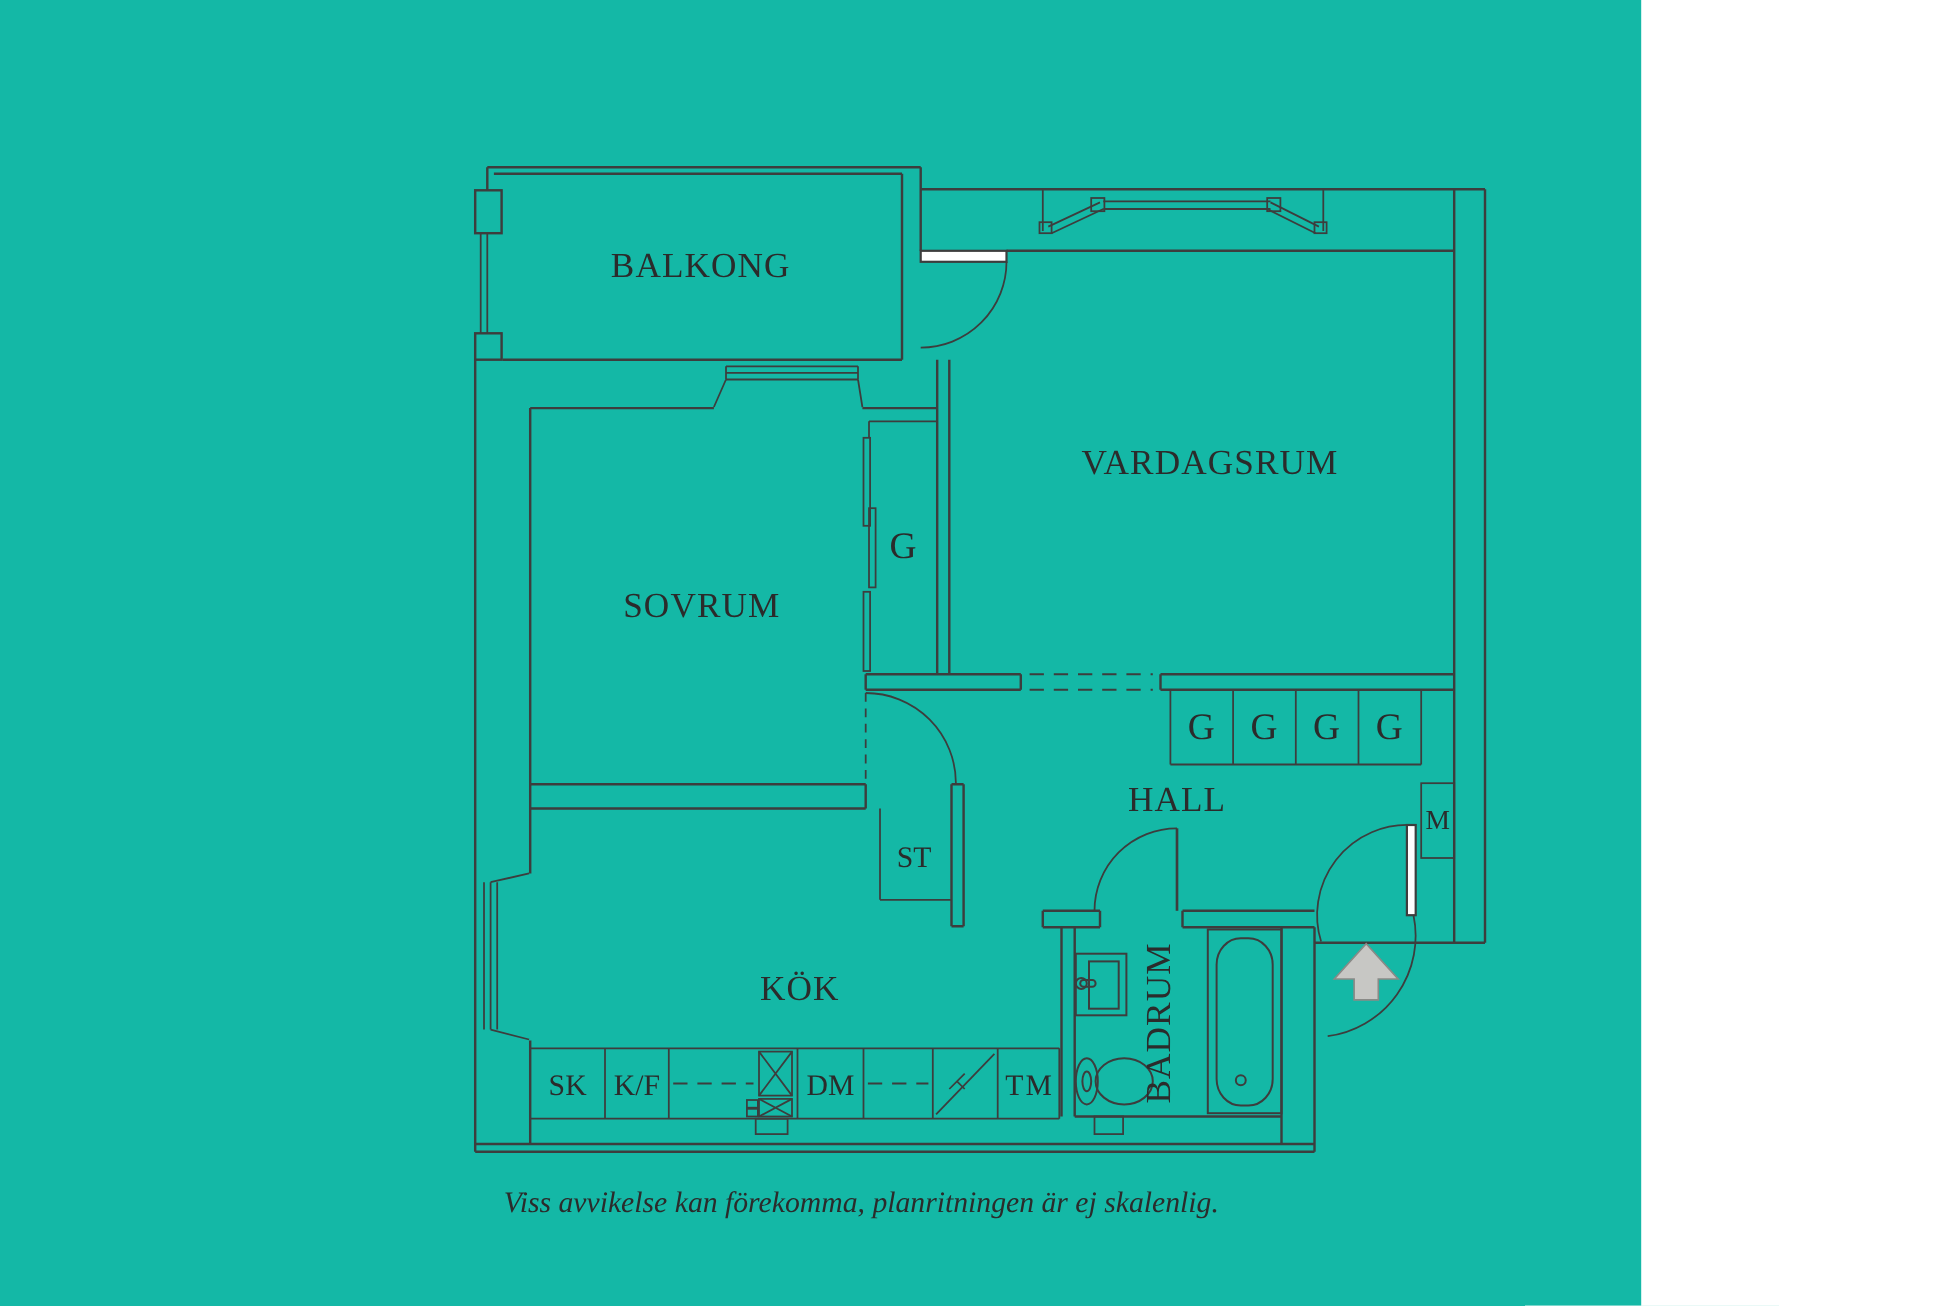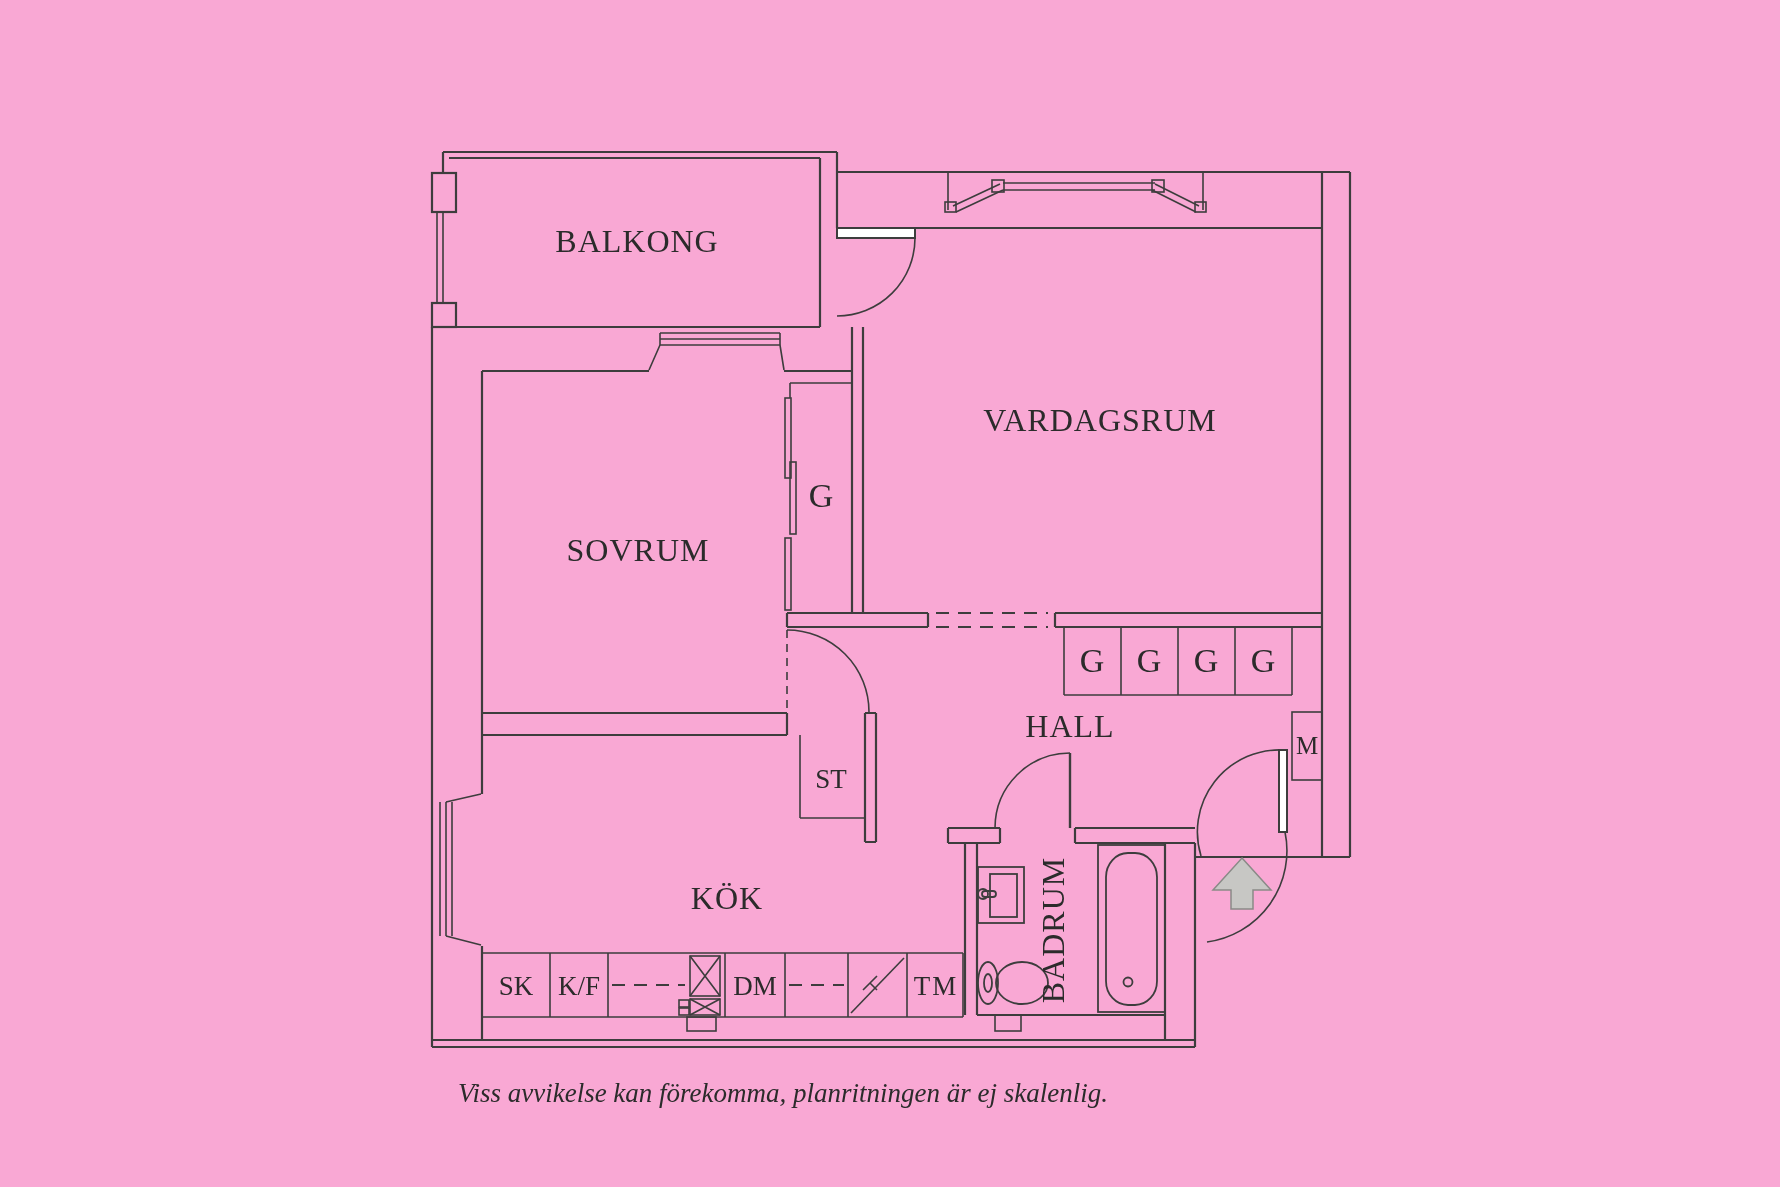--- a/index.html
+++ b/index.html
@@ -1,16 +1,16 @@
 <!DOCTYPE html>
 <html><head>
 <meta charset="utf-8">
 <style>
   html,body{margin:0;padding:0;background:#ffffff;}
-  .stage{position:relative;width:1780px;height:1187px;background:#f9a8d4;overflow:hidden;
+  .stage{position:relative;width:1492px;height:1187px;background:#14b8a6;overflow:hidden;
          font-family:"Liberation Serif","DejaVu Serif",serif;}
   svg{position:absolute;left:0;top:0;}
   .wall{stroke:#3d3d3d;stroke-width:2.2;fill:none;stroke-linecap:butt;}
   .thin{stroke:#3d3d3d;stroke-width:1.6;fill:none;}
   .fix{stroke:#3d3d3d;stroke-width:1.8;fill:none;}
   .dash{stroke:#3d3d3d;stroke-width:1.8;fill:none;stroke-dasharray:13 9;}
   .door{stroke:#3d3d3d;stroke-width:1.6;fill:none;}
   .leaf{stroke:#3d3d3d;stroke-width:2;fill:#ffffff;}
   text{fill:#2b2b2b;}
   .room-label{font-size:32px;letter-spacing:1px;}

